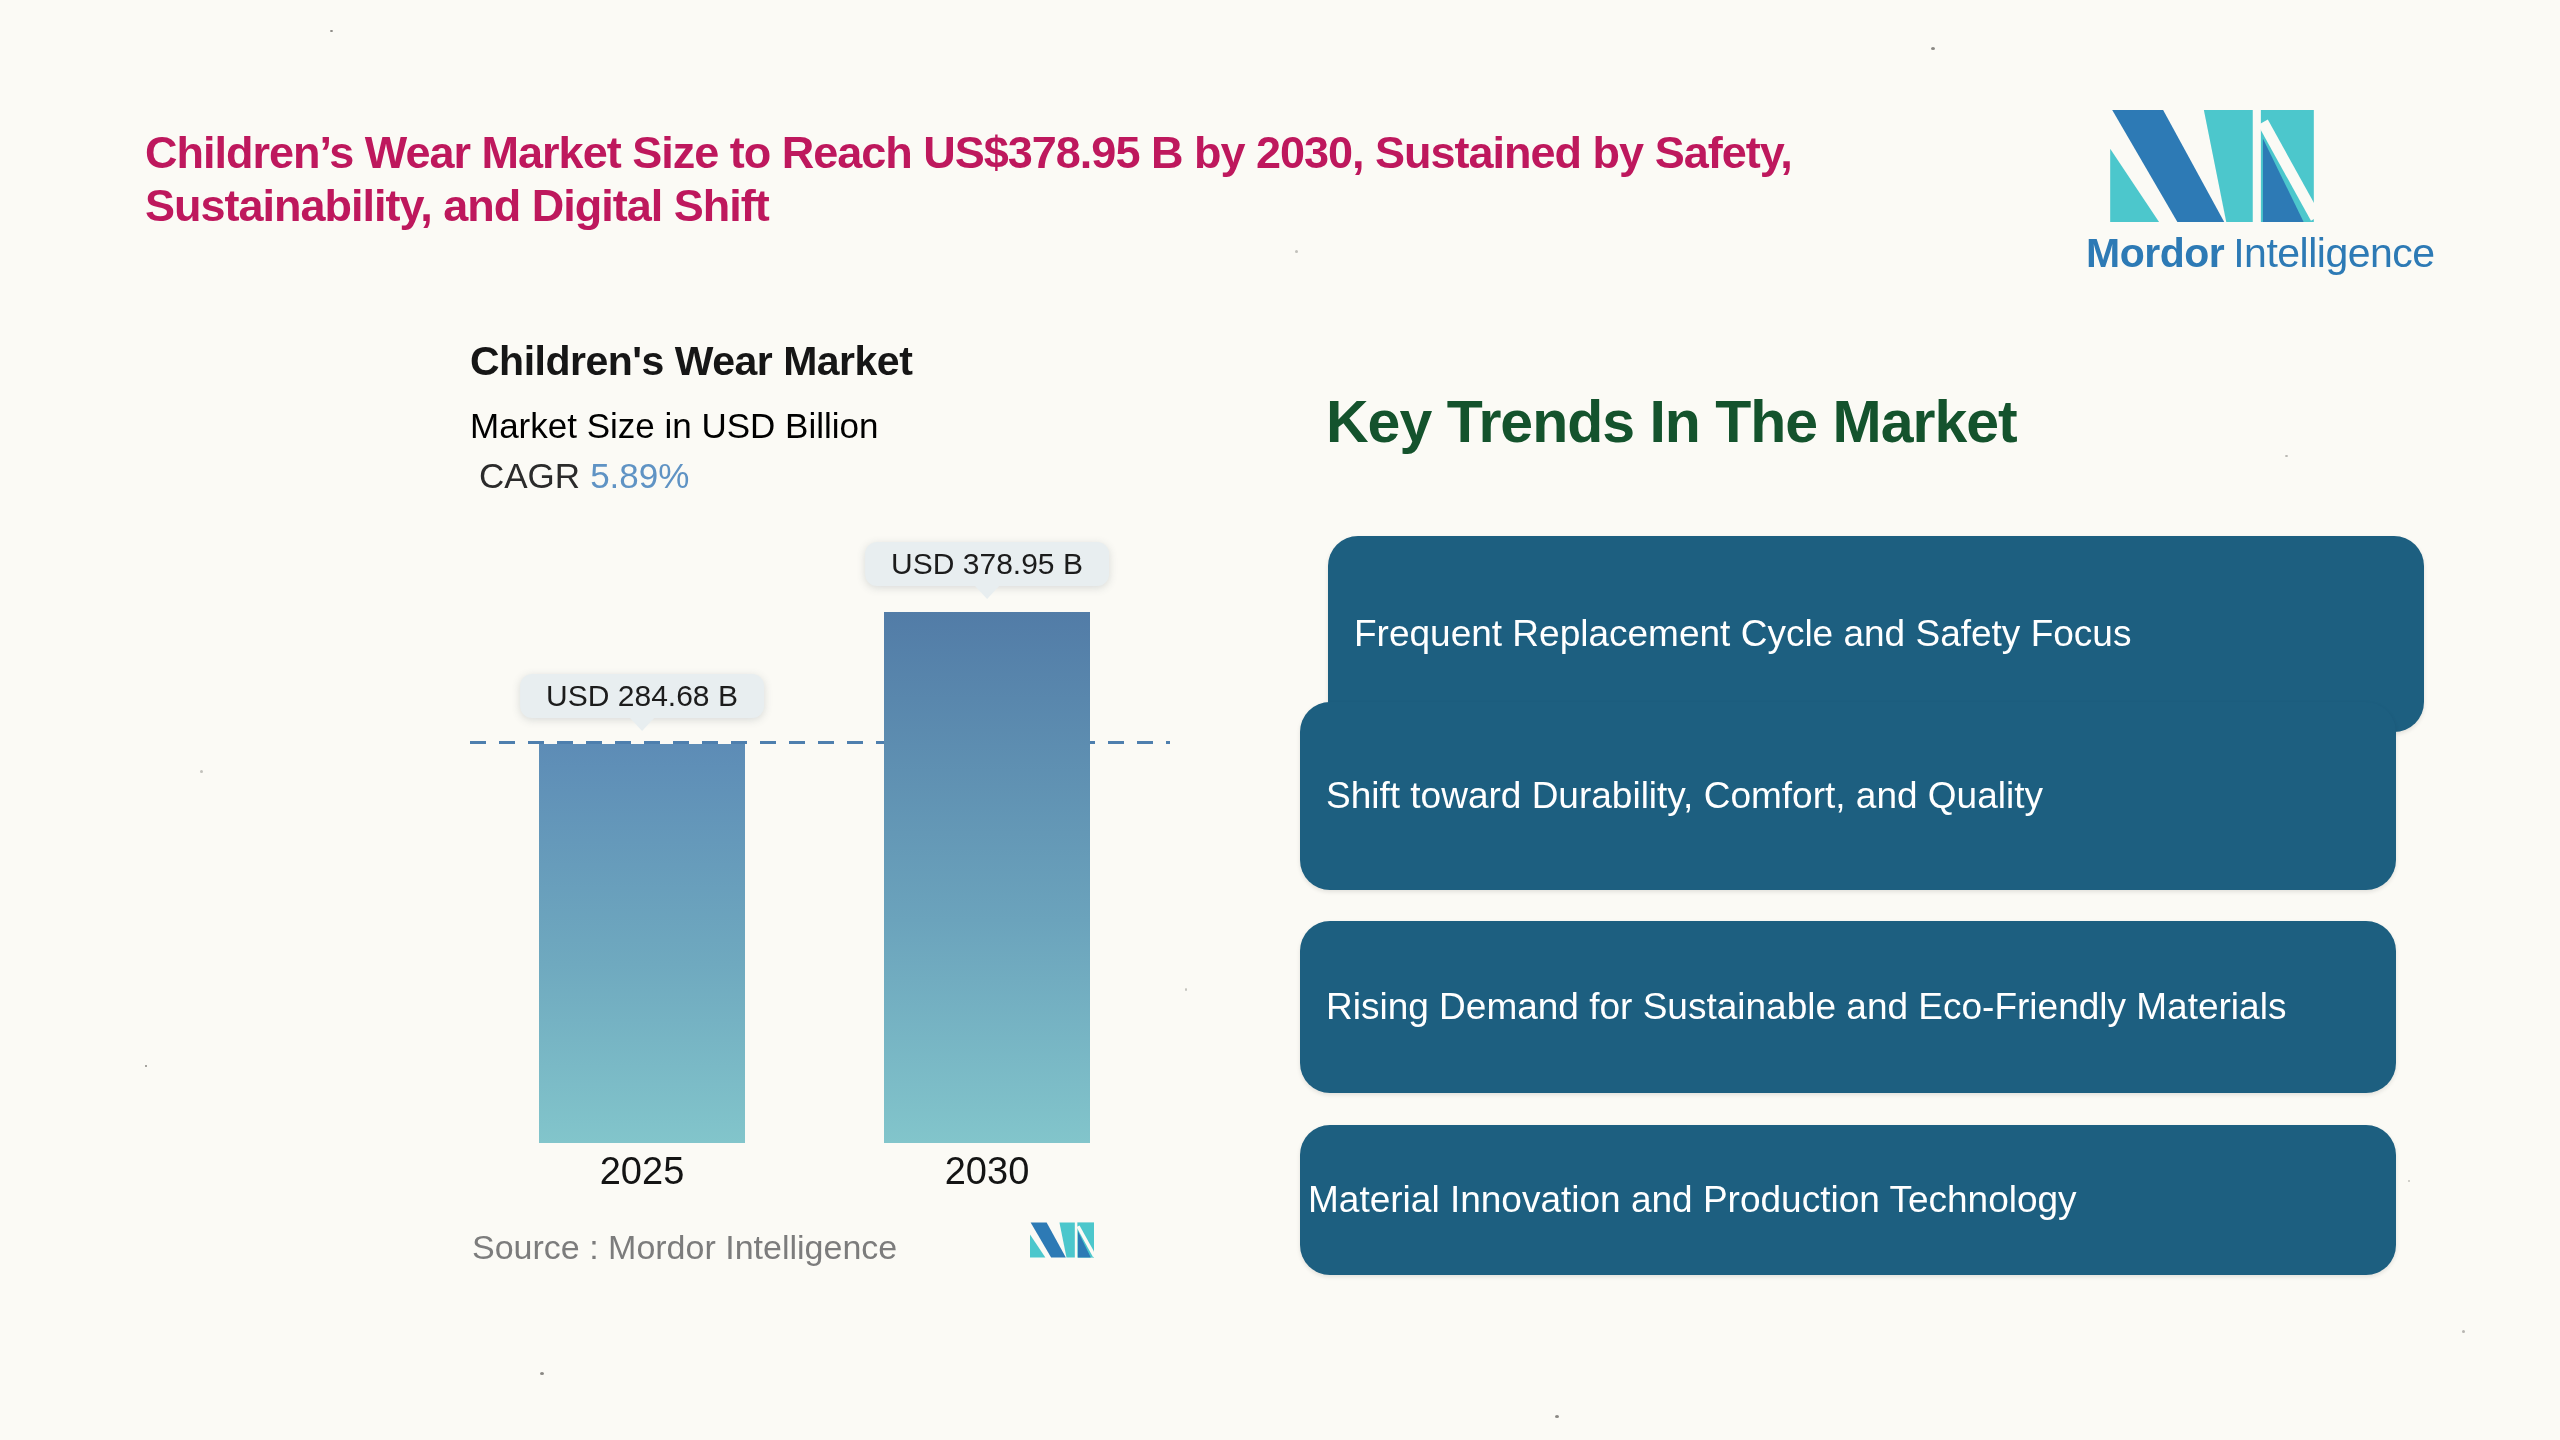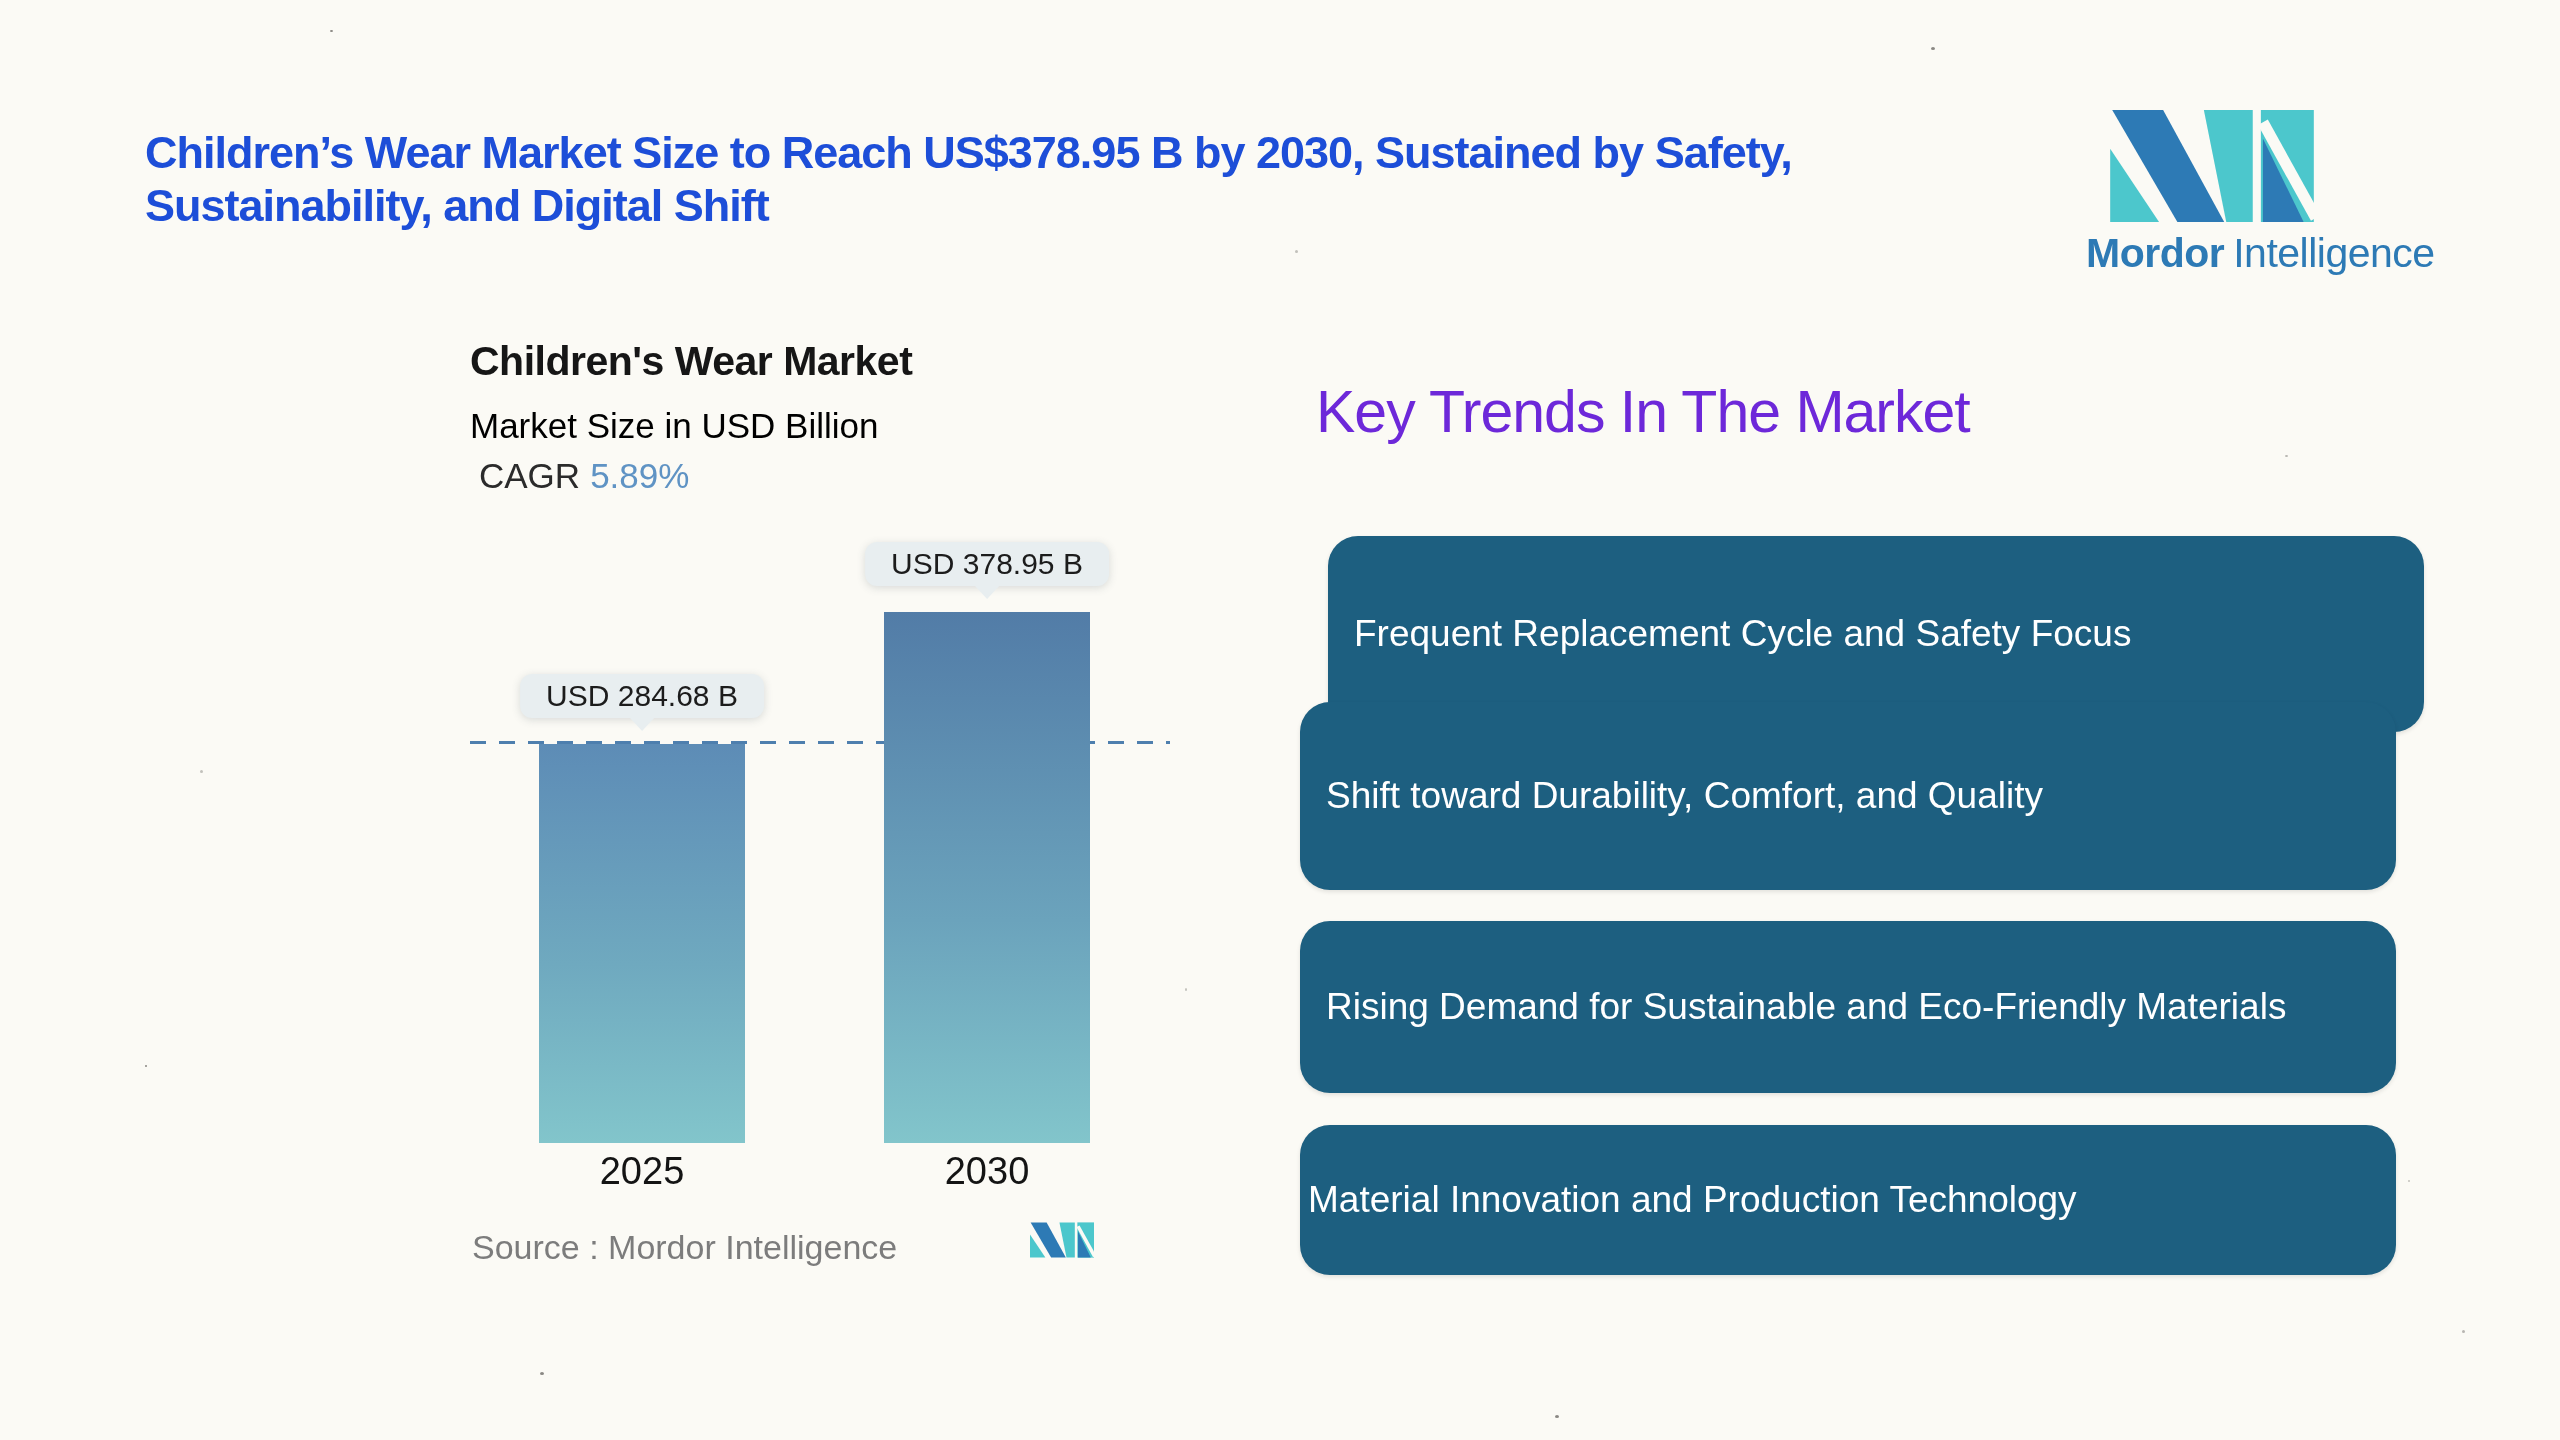--- a/index.html
+++ b/index.html
@@ -7,21 +7,21 @@
     width:2560px;height:1440px;position:relative;overflow:hidden;
     background:#fbfaf5;
     font-family:"Liberation Sans", sans-serif;
     color:#111;
   }
 
   
   .main-title{
     position:absolute;left:145px;top:126px;width:1820px;margin:0;
     font-size:45px;font-weight:bold;line-height:1.18;letter-spacing:-1px;
-    color:#1d4ed8;
+    color:#be185d;
   }
   .brand{position:absolute;left:2086px;top:110px;width:290px;}
   .brand svg{display:block;margin-left:24px;width:204px;height:112px;}
   .brand-text{margin-top:8px;font-size:41px;color:var(--logo_blue,#2d7ab5);letter-spacing:-0.5px;white-space:nowrap;}
   .brand-text .b{font-weight:bold;margin-right:9px;}
 
   
   .chart-title{position:absolute;left:470px;top:338px;font-size:41px;font-weight:bold;color:#161616;letter-spacing:-0.5px;}
   .chart-subtitle{position:absolute;left:470px;top:406px;font-size:35px;color:#000000;}
   .chart-cagr{position:absolute;left:479px;top:456px;font-size:35px;color:#2b2b2b;}
@@ -47,22 +47,22 @@
     border-top:14px solid #e8eef0;
   }
   .xlabel{position:absolute;top:1150px;transform:translateX(-50%);font-size:38px;color:#141414;}
   .x-0{left:642px;} .x-1{left:987px;}
 
   .source{position:absolute;left:472px;top:1228px;font-size:34px;color:#7c7c7c;}
   .mini-logo{position:absolute;left:1030px;top:1222px;width:64px;height:36px;}
 
   
   .trends-heading{
-    position:absolute;left:1316px;top:378px;margin:0;
-    font-size:59px;font-weight:normal;letter-spacing:-1px;color:#6d28d9;
+    position:absolute;left:1316px;top:378px;margin:10px;
+    font-size:59px;font-weight:bold;letter-spacing:-1px;color:#14532d;
   }
   .trend-box{
     position:absolute;left:1300px;width:1096px;box-sizing:border-box;
     background:var(--trend_box,#1d5f80);border-radius:30px;
     color:#fff;font-size:37px;line-height:1.5;
     display:flex;align-items:center;padding:0 30px 0 26px;
     box-shadow:0 2px 4px rgba(0,0,0,.10);
   }
   .tb-0{top:536px;height:196px;margin-left:28px;}
   .tb-1{top:702px;height:188px;}

